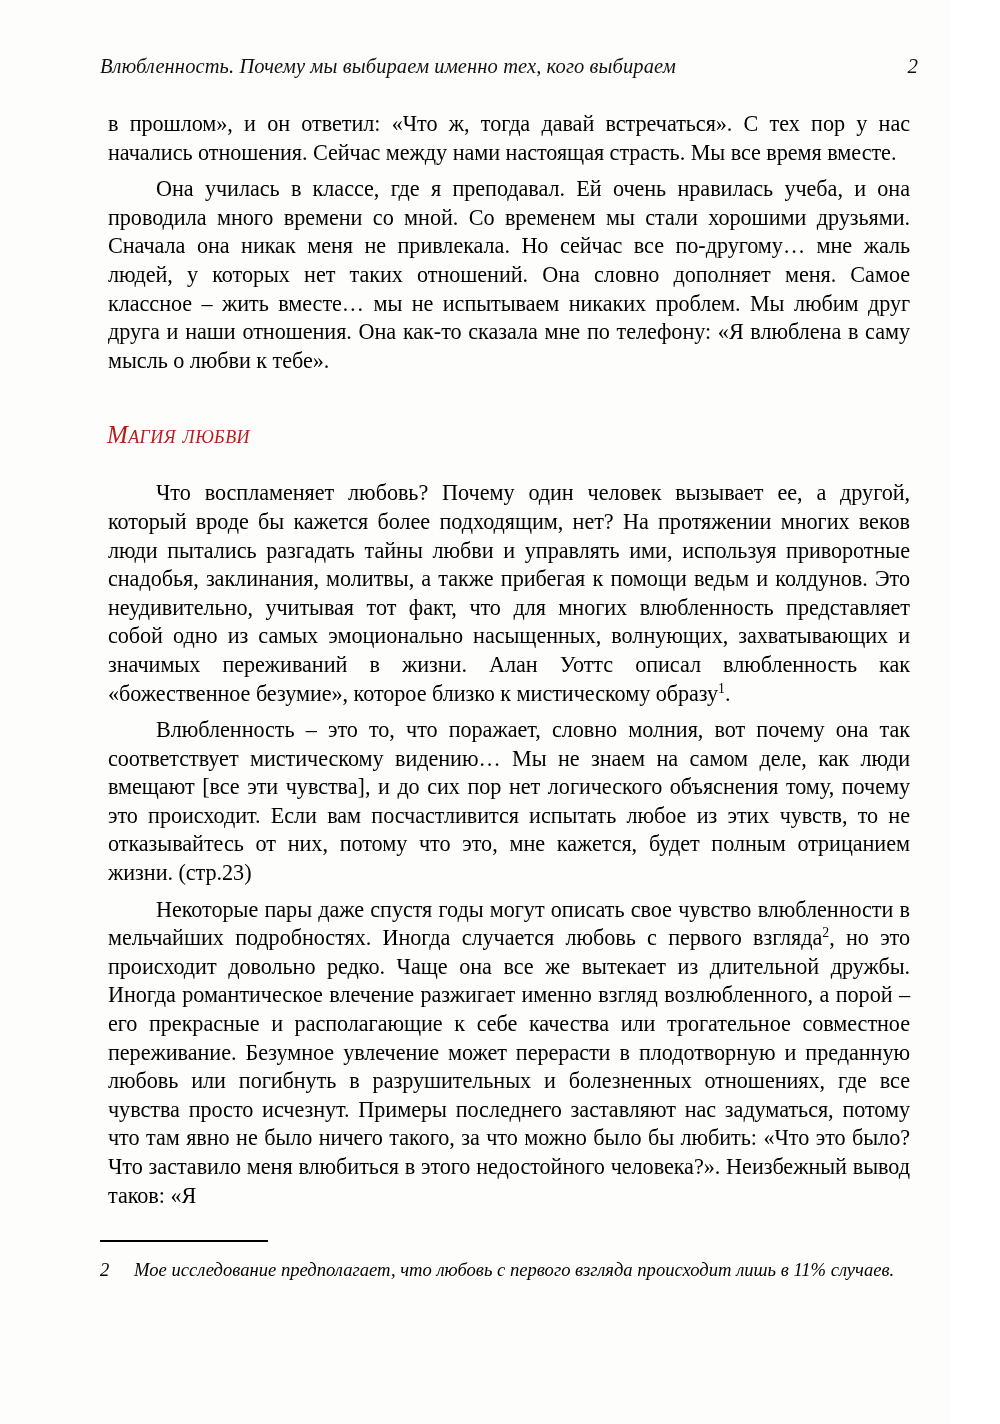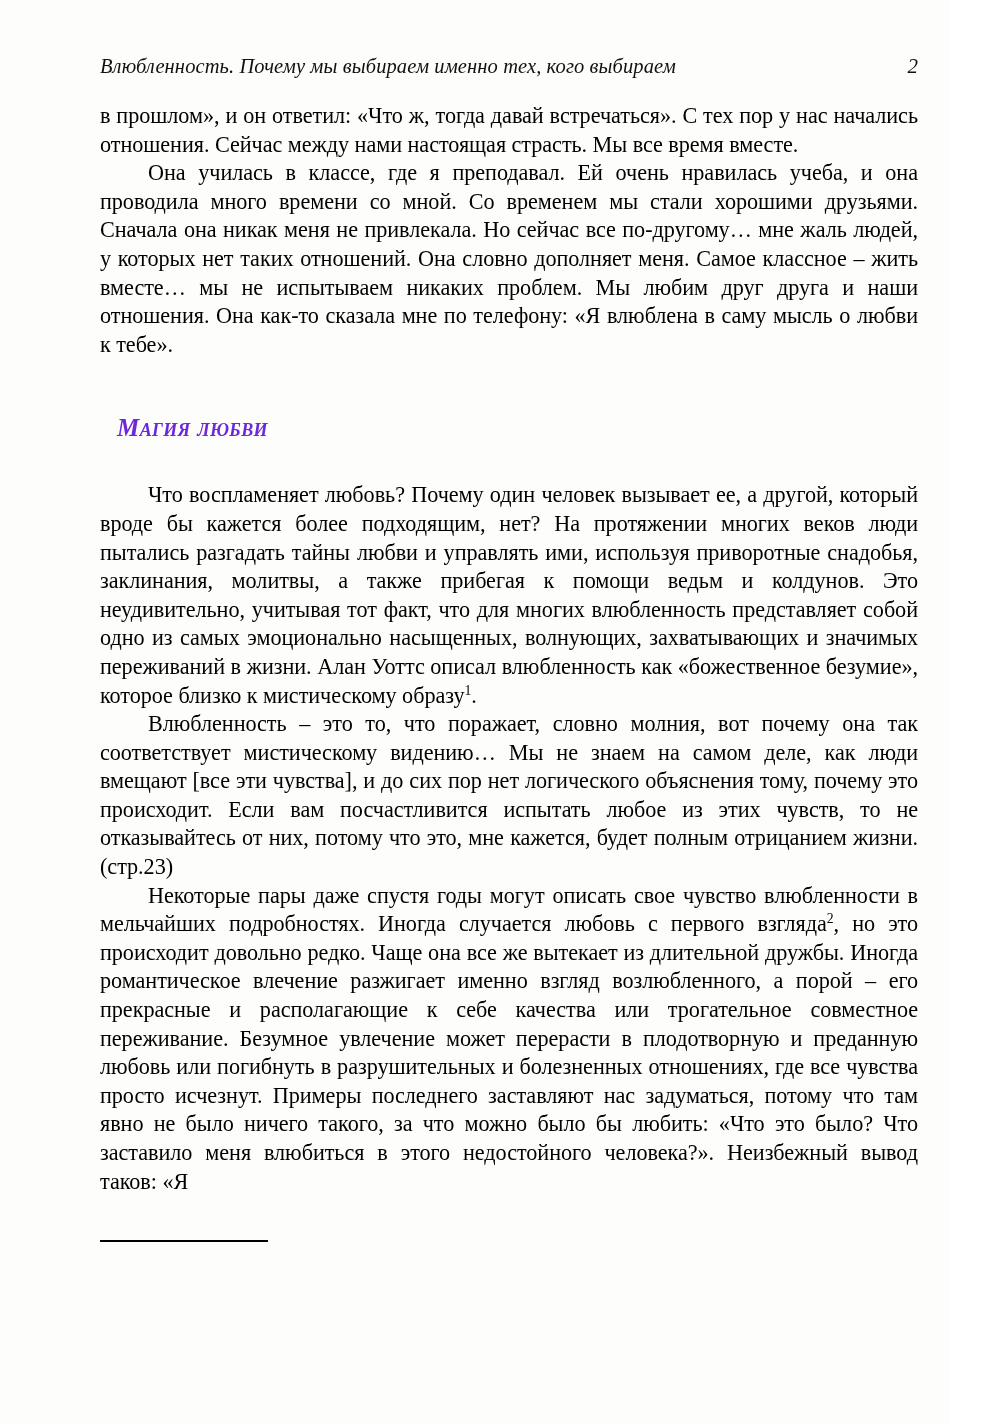--- a/index.html
+++ b/index.html
@@ -50,21 +50,21 @@
 
   
   .textblock {
     position: absolute;
     left: 100px;
     top: 102px;
     width: 818px;
   }
 
   p.body {
-    margin: 0;
+    margin: 8px;
     font-size: 22.2px;
     line-height: 28.6px;
     text-align: justify;
     text-justify: inter-word;
     hyphens: manual;
     color: #000000;
     letter-spacing: -0.05px;
   }
 
   p.body.indent {
@@ -72,29 +72,29 @@
   }
 
   sup.fn {
     font-size: 0.62em;
     vertical-align: super;
     line-height: 0;
   }
 
   
   .section-heading {
-    margin: 17px;
+    margin: 7px;
     padding-top: 38px;
     padding-bottom: 22px;
     font-style: italic;
-    font-weight: bold;
+    font-weight: normal;
     font-size: 25px;
     font-variant: small-caps;
     letter-spacing: 0.4px;
-    color: #6d28d9;
+    color: #b91c1c;
   }
 
   
   .footnotes {
     position: absolute;
     left: 100px;
     top: 1240px;
     width: 818px;
   }
 
@@ -142,15 +142,16 @@
     <p class="body indent">Влюбленность – это то, что поражает, словно молния, вот почему она так соответствует мистическому видению… Мы не знаем на самом деле, как люди вмещают [все эти чувства], и до сих пор нет логического объяснения тому, почему это происходит. Если вам посчастливится испытать любое из этих чувств, то не отказывайтесь от них, потому что это, мне кажется, будет полным отрицанием жизни. (стр.23)</p>
 
     <p class="body indent"><span>Некоторые пары даже спустя годы могут описать свое чувство влюбленности в мельчайших подробностях. Иногда случается любовь с первого взгляда</span><sup class="fn">2</sup><span>, но это происходит довольно редко. Чаще она все же вытекает из длительной дружбы. Иногда романтическое влечение разжигает именно взгляд возлюбленного, а порой – его прекрасные и располагающие к себе качества или трогательное совместное переживание. Безумное увлечение может перерасти в плодотворную и преданную любовь или погибнуть в разрушительных и болезненных отношениях, где все чувства просто исчезнут. Примеры последнего заставляют нас задуматься, потому что там явно не было ничего такого, за что можно было бы любить: «Что это было? Что заставило меня влюбиться в этого недостойного человека?». Неизбежный вывод таков: «Я</span></p>
 
   </div>
 
   <div class="footnotes">
     <div class="footnote-rule"></div>
 
 
+    <p class="footnote"><span class="fn-num">2</span><span>Мое исследование предполагает, что любовь с первого взгляда происходит лишь в 11% случаев.</span></p>
   </div>
 
 </div>
 
 </body></html>

